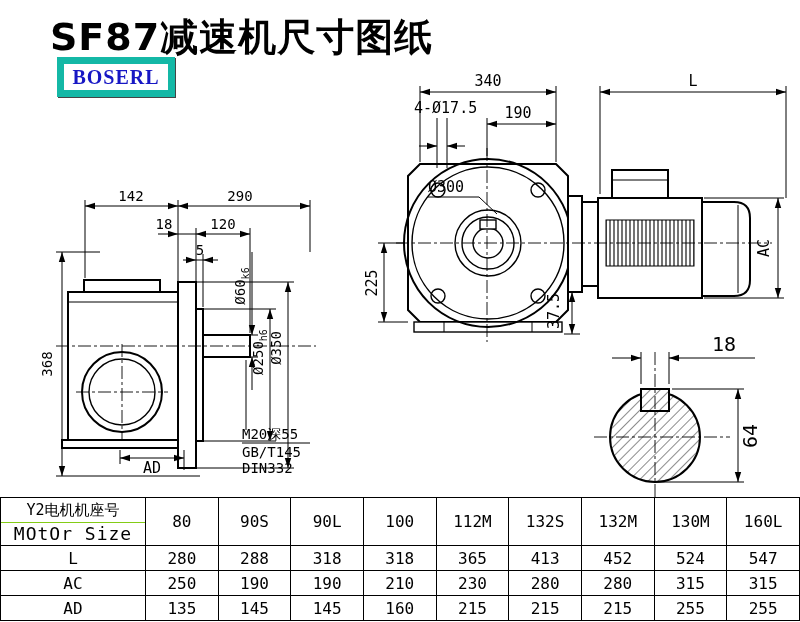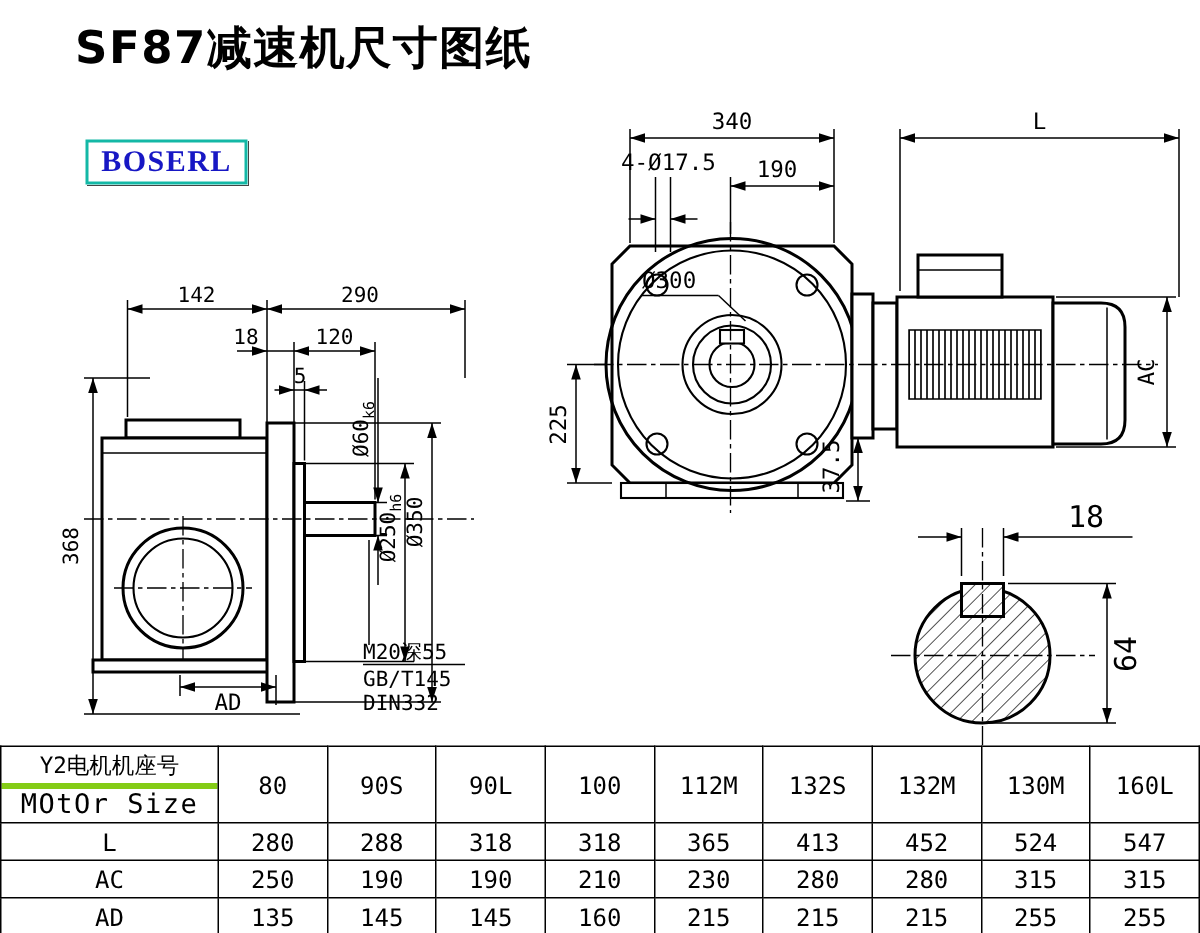--- a/index.html
+++ b/index.html
@@ -1,23 +1,23 @@
 <!DOCTYPE html>
 <html><head>
 <meta charset="utf-8">
 <style>
   html,body{margin:0;padding:0;background:#fff;}
   body{width:800px;height:622px;position:relative;overflow:hidden;
        font-family:"DejaVu Sans",sans-serif;color:#000;}
   .page{position:absolute;inset:0;width:800px;height:622px;background:#fff;}
-  .title{position:absolute;left:50px;top:12px;font-size:30px;font-weight:bold;
+  .title{position:absolute;left:50px;top:12px;font-size:38px;font-weight:bold;
          letter-spacing:1px;white-space:nowrap;}
   .logo{position:absolute;left:57px;top:57px;width:104px;height:26px;
-        border:2px solid #14b8a6;box-shadow:1px 1px 0 #444;
-        display:flex;align-items:center;justify-content:center;margin-top:36px;}
+        border:7px solid #14b8a6;box-shadow:1px 1px 0 #444;
+        display:flex;align-items:center;justify-content:center;}
   .logo span{color:#1717c4;font-family:"Liberation Serif","DejaVu Serif",serif;
         font-weight:bold;font-size:20px;letter-spacing:1px;line-height:1;}
   .drawing{position:absolute;left:0;top:0;}
 
   
   .o2{stroke:#000;stroke-width:2;fill:none}
   .o15{stroke:#000;stroke-width:1.4;fill:none}
   .d1{stroke:#000;stroke-width:1;fill:none}
   .fw{fill:#fff}
   .cl{stroke:#000;stroke-width:0.9;fill:none;stroke-dasharray:13 3 3 3}
@@ -33,21 +33,21 @@
   
   .dim-table{position:absolute;left:0;top:497px;width:800px;}
   table{width:800px;border-collapse:collapse;table-layout:fixed;
         font-family:"DejaVu Sans Mono","DejaVu Sans",sans-serif;}
   td{border:1px solid #000;text-align:center;padding:0;font-size:16px;
      vertical-align:middle;background:#fff;}
   col.c0{width:145px;}
   tr.hr td{height:47px;}
   tr.dr td{height:24px;}
   td.label-td{vertical-align:top;}
-  .hl1{height:24px;line-height:24px;border-bottom:4px solid #84cc16;font-size:15px;}
+  .hl1{height:24px;line-height:24px;border-bottom:1px solid #84cc16;font-size:15px;}
   .hl2{height:22px;line-height:22px;font-size:18px;letter-spacing:1px;}
 </style>
 </head>
 <body>
 
 <div class="page">
 
   <div class="title">SF87减速机尺寸图纸</div>
   <div class="logo">
     <span>BOSERL</span>

